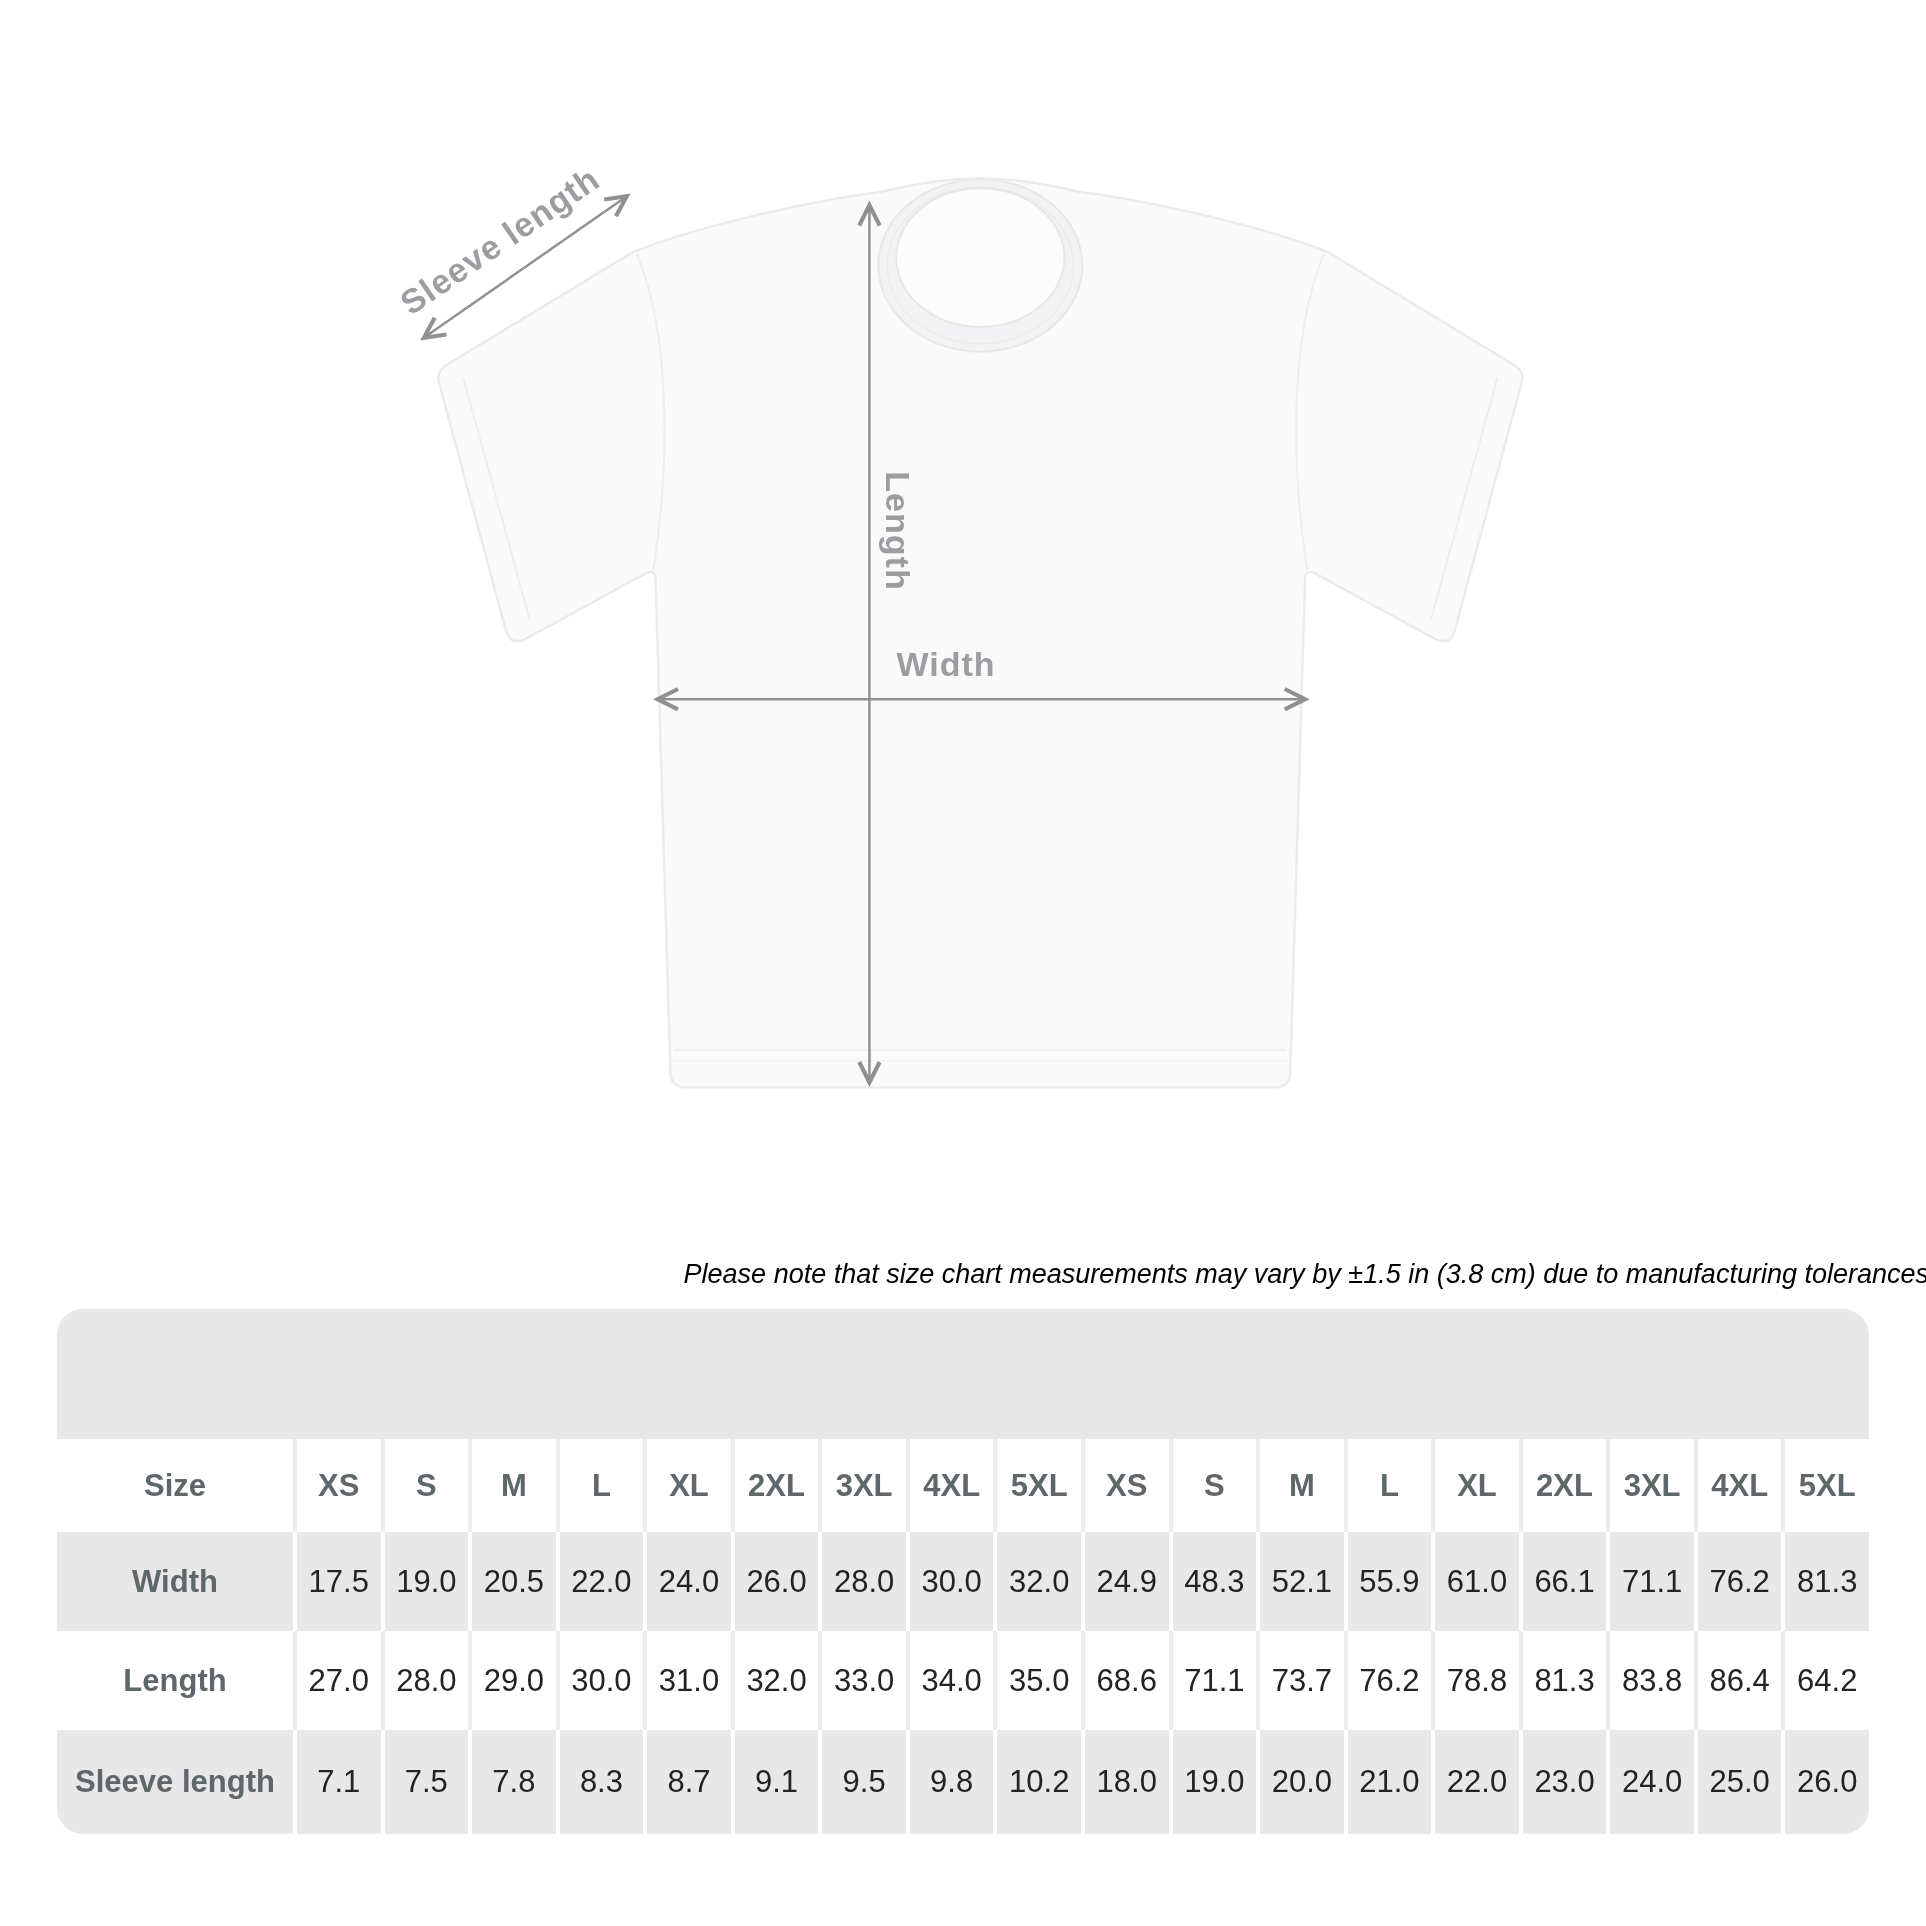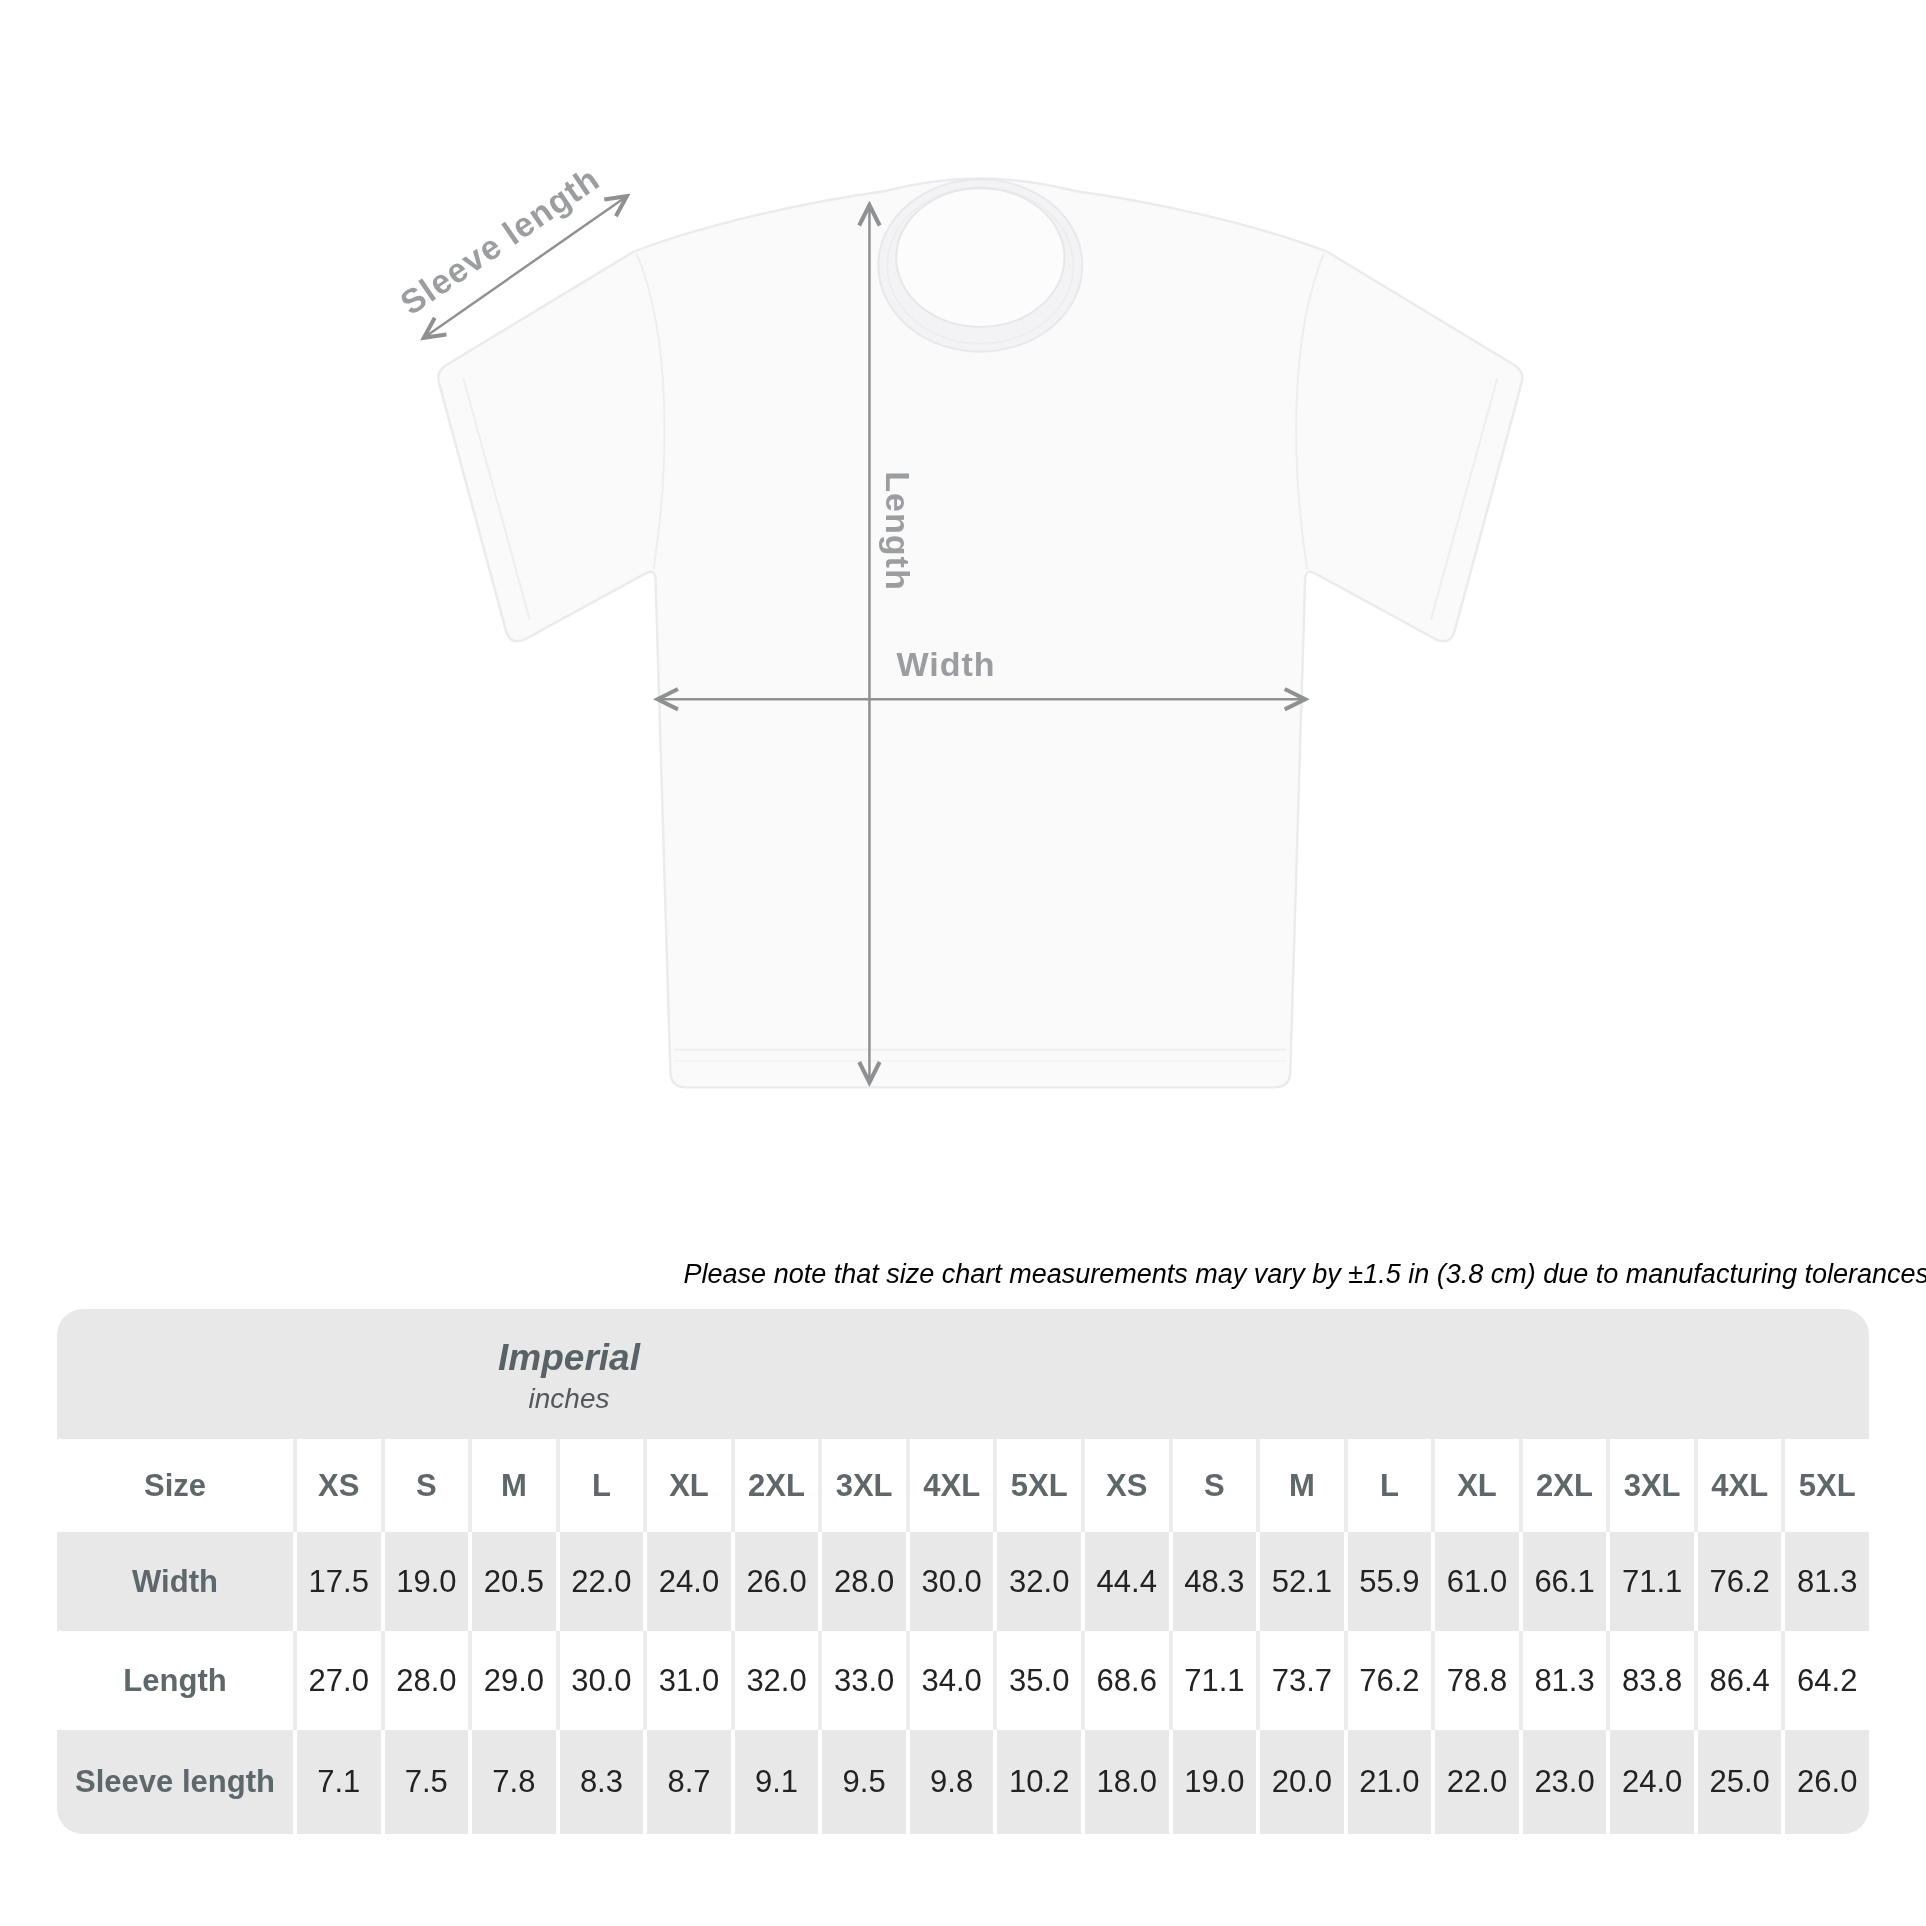--- a/index.html
+++ b/index.html
@@ -123,24 +123,20 @@
 
     <div class="dim-label sleeve" style="left:500px;top:241px;">Sleeve length</div>
     <div class="dim-label length" style="left:897px;top:531px;">Length</div>
     <div class="dim-label width" style="left:946px;top:664px;">Width</div>
   </div>
 
   <p class="chart-note">Please note that size chart measurements may vary by ±1.5 in (3.8 cm) due to manufacturing tolerances</p>
 
   <div class="size-table">
     <div class="unit-band">
-      <div class="unit-cell">
-        <div class="unit-name">Imperial</div>
-        <div class="unit-sub">inches</div>
-      </div>
     </div>
     <div class="size-grid">
         <div class="cell hrow white labelcol head">Size</div>
         <div class="cell hrow white head">XS</div>
         <div class="cell hrow white head">S</div>
         <div class="cell hrow white head">M</div>
         <div class="cell hrow white head">L</div>
         <div class="cell hrow white head">XL</div>
         <div class="cell hrow white head">2XL</div>
         <div class="cell hrow white head">3XL</div>
@@ -158,21 +154,21 @@
         <div class="cell gray labelcol">Width</div>
         <div class="cell gray">17.5</div>
         <div class="cell gray">19.0</div>
         <div class="cell gray">20.5</div>
         <div class="cell gray">22.0</div>
         <div class="cell gray">24.0</div>
         <div class="cell gray">26.0</div>
         <div class="cell gray">28.0</div>
         <div class="cell gray">30.0</div>
         <div class="cell gray">32.0</div>
-        <div class="cell gray">44.4</div>
+        <div class="cell gray">24.9</div>
         <div class="cell gray">48.3</div>
         <div class="cell gray">52.1</div>
         <div class="cell gray">55.9</div>
         <div class="cell gray">61.0</div>
         <div class="cell gray">66.1</div>
         <div class="cell gray">71.1</div>
         <div class="cell gray">76.2</div>
         <div class="cell gray">81.3</div>
         <div class="cell white labelcol">Length</div>
         <div class="cell white">27.0</div>

